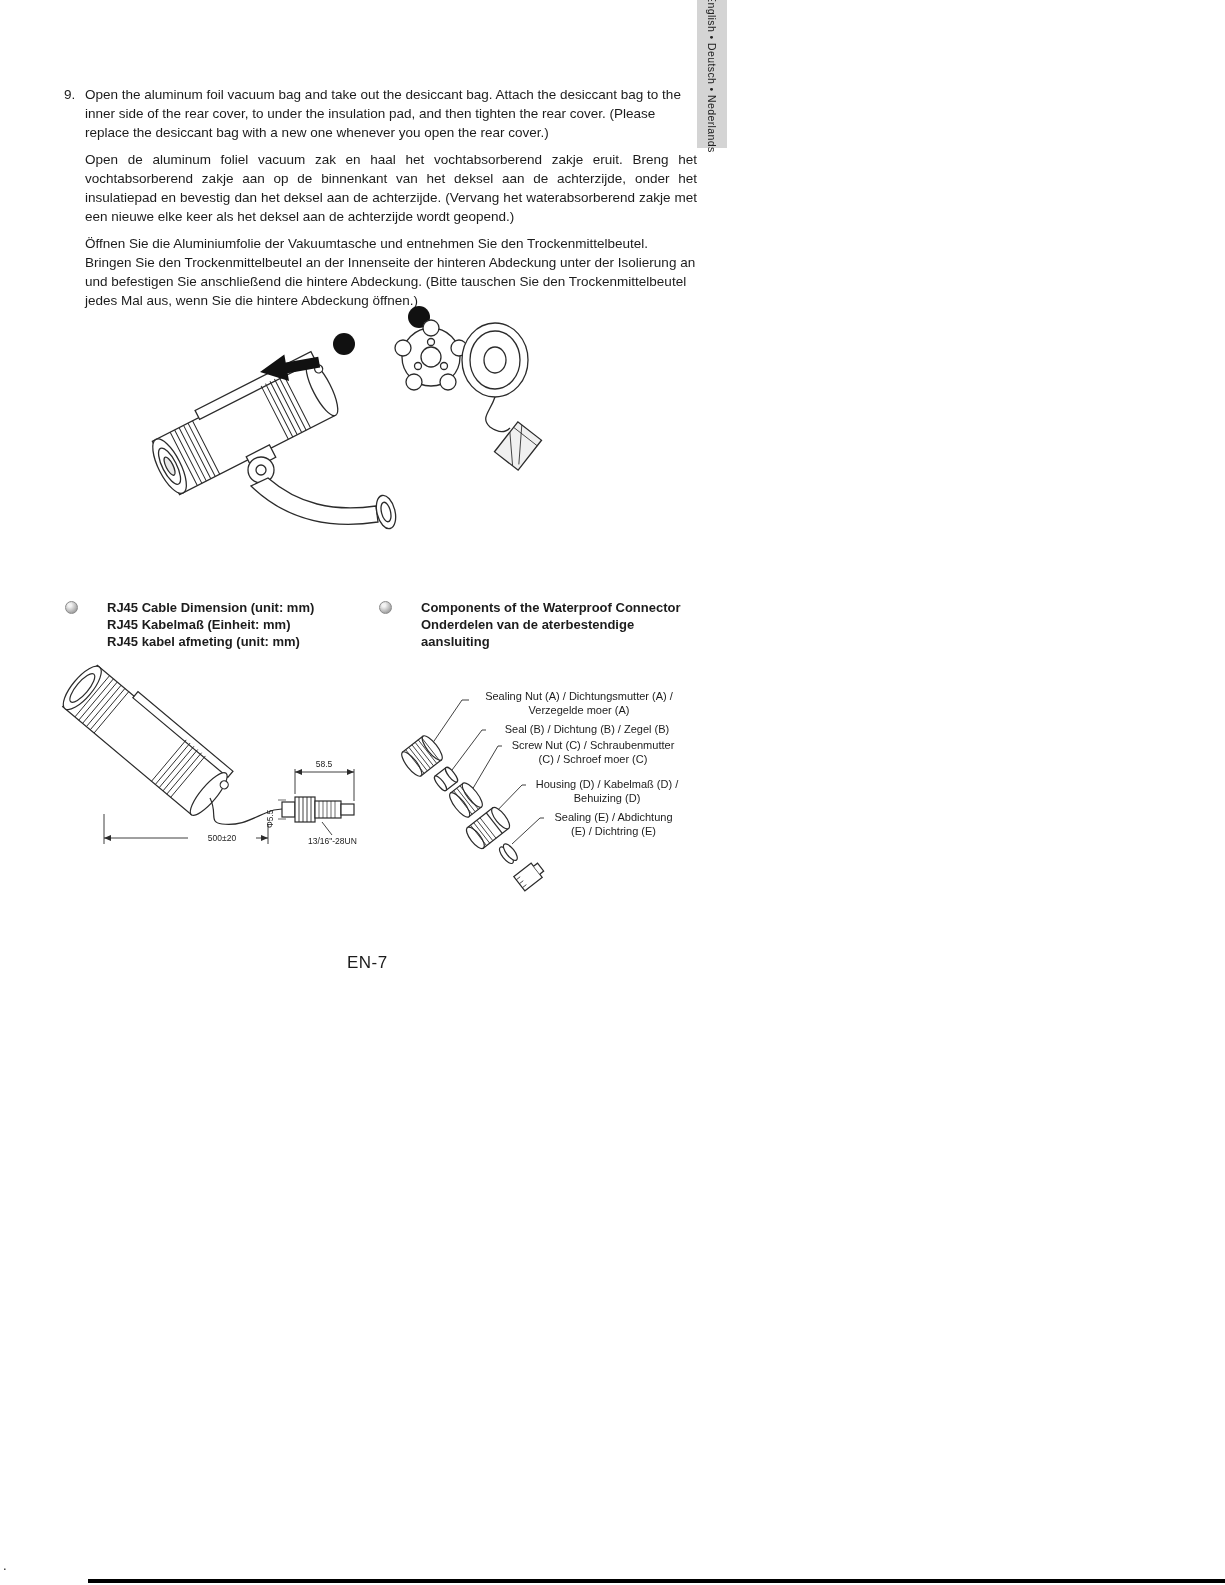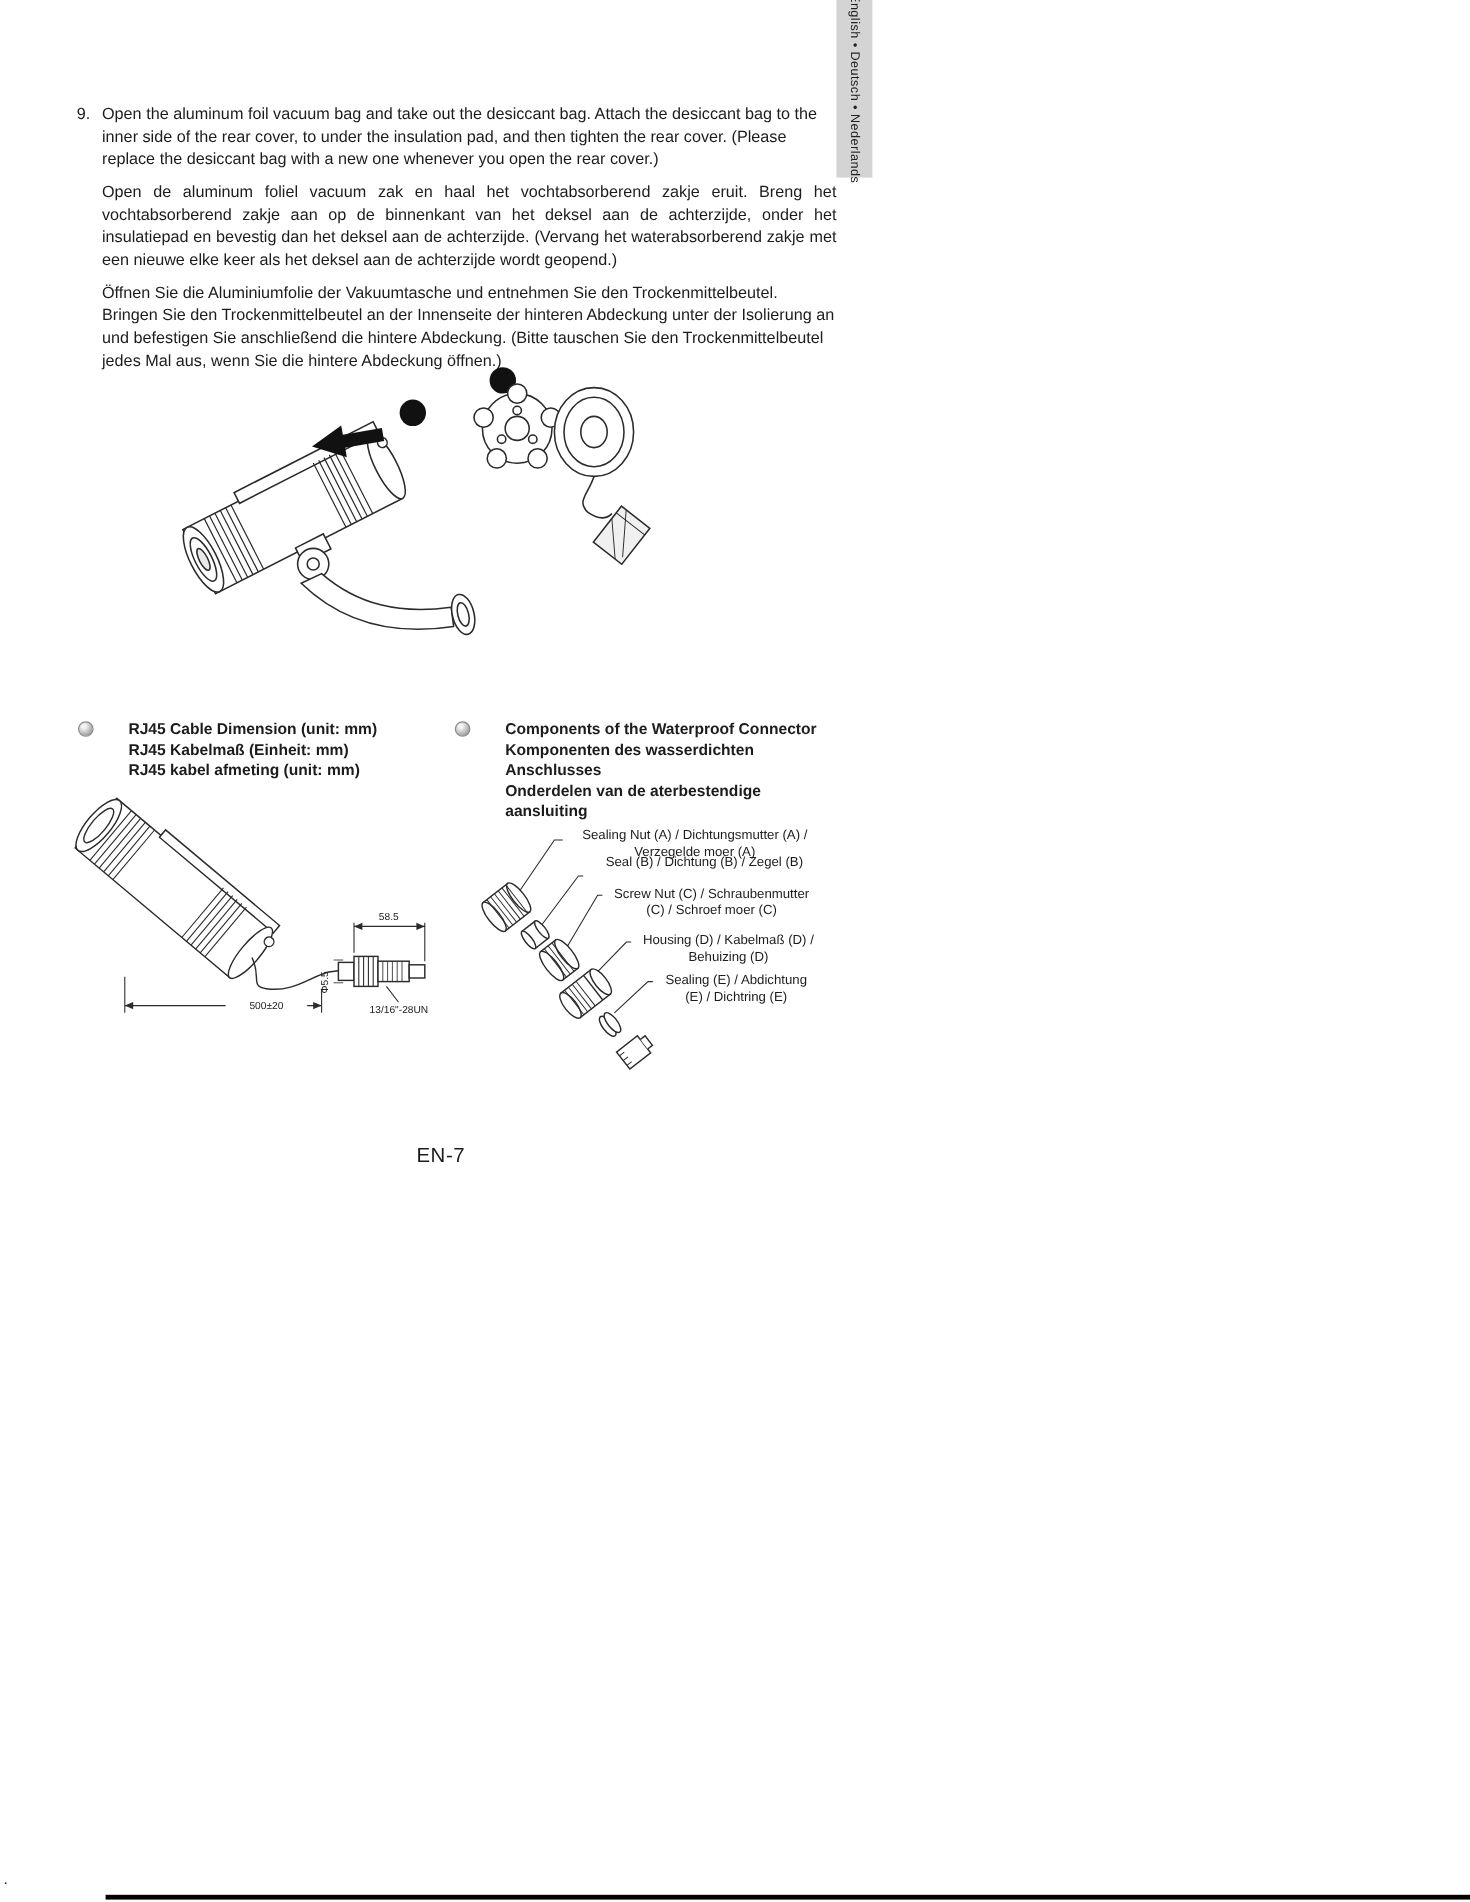--- a/index.html
+++ b/index.html
@@ -128,21 +128,20 @@
       <div>RJ45 Cable Dimension (unit: mm)</div>
       <div>RJ45 Kabelmaß (Einheit: mm)</div>
       <div>RJ45 kabel afmeting (unit: mm)</div>
     </div>
   </div>
 
   <div class="col-title" style="left:379px; top:599px;">
     <span class="bullet"></span>
     <div class="title-lines right-title">
       <div>Components of the Waterproof Connector</div>
-      <div>Komponenten des wasserdichten Anschlusses</div>
       <div>Onderdelen van de aterbestendige aansluiting</div>
     </div>
   </div>
 
   <div class="illus" style="left:60px; top:664px;text-align:right;">
     <svg width="312" height="218" viewBox="0 0 312 218">
       <g fill="none" stroke="#2b2b2b" stroke-width="1.2">
 
         <g transform="translate(20,22) rotate(40)">
           <rect x="0" y="-27" width="168" height="54" fill="#fff"></rect>
@@ -225,21 +224,21 @@
           <ellipse cx="3" cy="0" rx="4" ry="10" fill="#fff"></ellipse>
         </g>
         <g transform="translate(138,189) rotate(-38)">
           <rect x="-11" y="-9" width="22" height="18" fill="#fff"></rect>
           <path d="M11,-5 H16 V5 H11" fill="#fff"></path>
           <path d="M-11,-5 H-6 M-11,0 H-6 M-11,5 H-6" stroke-width="0.8"></path>
         </g>
       </g>
     </svg>
     <div class="lbl" style="left:80px; top:2px; width:218px;">Sealing Nut (A) / Dichtungsmutter (A) / Verzegelde moer (A)</div>
-    <div class="lbl" style="left:97px; top:25px; width:200px;">Seal (B) / Dichtung (B) / Zegel (B)</div>
+    <div class="lbl" style="left:97px; top:35px; width:200px;">Seal (B) / Dichtung (B) / Zegel (B)</div>
     <div class="lbl" style="left:113px; top:51px; width:180px;">Screw Nut (C) / Schraubenmutter (C) / Schroef moer (C)</div>
     <div class="lbl" style="left:138px; top:90px; width:158px;">Housing (D) / Kabelmaß (D) / Behuizing (D)</div>
     <div class="lbl" style="left:156px; top:123px; width:135px;">Sealing (E) / Abdichtung (E) / Dichtring (E)</div>
   </div>
 
   <div class="page-num">EN-7</div>
   <div class="stray-dot">.</div>
   <div class="bottom-bar"></div>
 
 </div>

